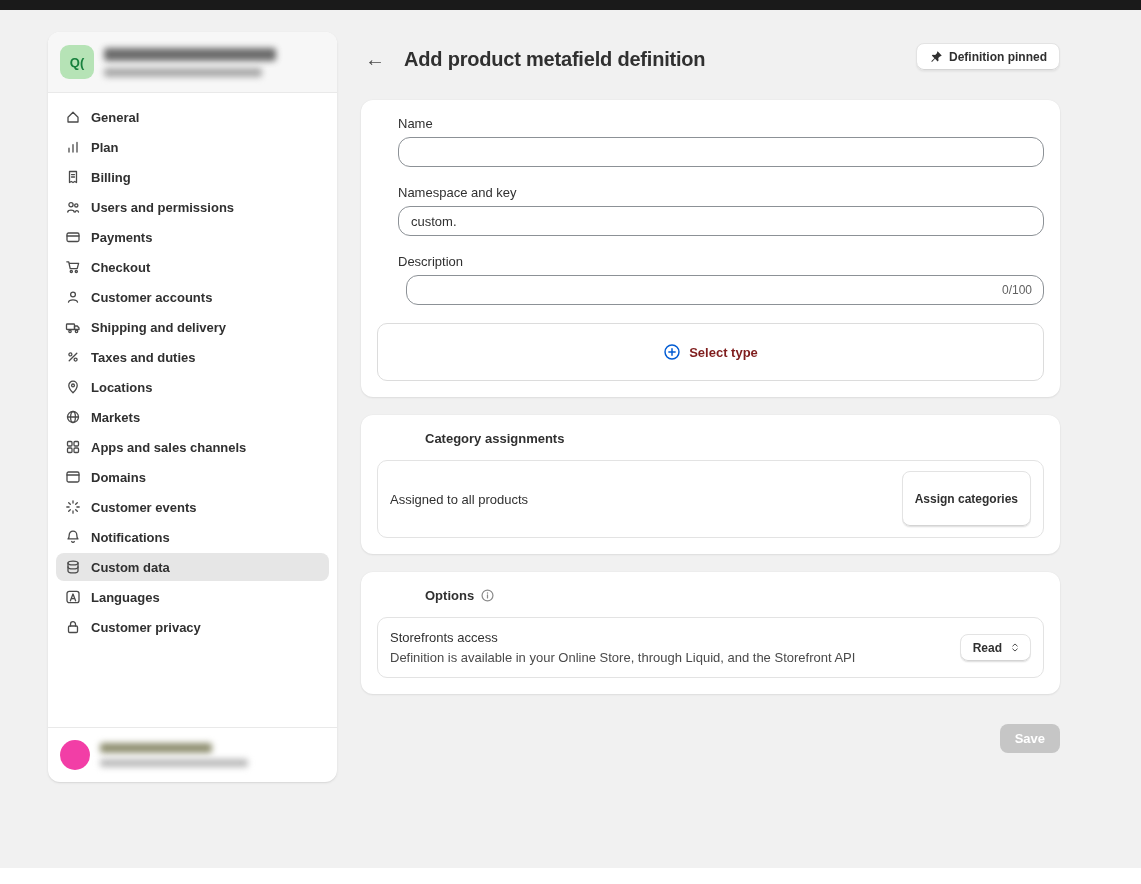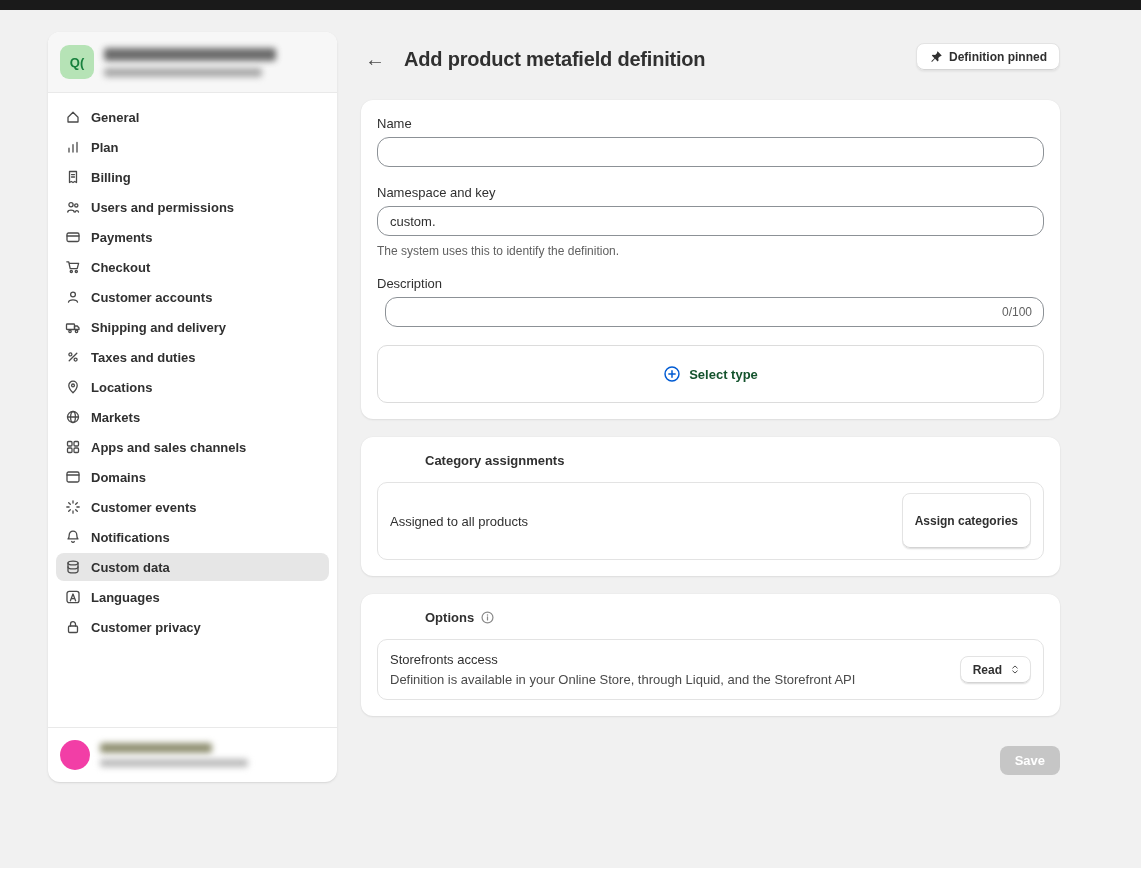--- a/index.html
+++ b/index.html
@@ -67,40 +67,40 @@
     box-shadow: inset 0 -1px 0 #d4d4d4, 0 1px 2px rgba(0,0,0,.05);
     cursor: pointer; font-family: inherit;
   }
   .pin-icon-box { width: 14px; height: 14px; color: #303030; display: flex; }
   .pin-icon-box svg { width: 14px; height: 14px; }
 
   .card {
     background: #fff; border-radius: 12px; padding: 16px; margin-bottom: 18px;
     box-shadow: 0 1px 2px rgba(26,26,26,.08), 0 0 2px rgba(26,26,26,.05);
   }
-  .field { margin-bottom: 18px; }
+  .field { margin-bottom: 18px; margin-left: 21px; }
   .field:last-child { margin-bottom: 0; }
   .field-label { font-size: 13px; color: #303030; margin-bottom: 6px; }
   .text-input {
     width: 100%; height: 30px; border: 1px solid #8c9196; border-radius: 12px;
     padding: 0 12px; font-size: 13px; color: #303030; background: #fff;
     font-family: inherit; outline: none;
   }
   .help-text { font-size: 12px; color: #616161; margin-top: 8px; }
   .desc-wrap { position: relative; padding-left: 8px; }
   .desc-wrap .text-input { padding-right: 54px; }
   .char-count { position: absolute; right: 12px; top: 50%; transform: translateY(-50%); font-size: 12px; color: #616161; }
   .select-type {
     margin-top: 18px; border: 1px solid #dcdcdc; border-radius: 10px; height: 58px;
     display: flex; align-items: center; justify-content: center; gap: 8px;
     cursor: pointer; background: #fff; width: 100%; font-family: inherit;
   }
   .plus-icon-box { width: 18px; height: 18px; color: #005bd3; display: flex; }
   .plus-icon-box svg { width: 18px; height: 18px; }
-  .select-type-label { color: #14532d; font-size: 13px; font-weight: 600; }
+  .select-type-label { color: #7f1d1d; font-size: 13px; font-weight: 600; }
 
   .card-heading { font-size: 13px; font-weight: 700; color: #303030; }
   .heading-row { display: flex; align-items: center; gap: 6px; margin-bottom: 14px; margin-left: 48px; }
   .info-icon-box { width: 15px; height: 15px; color: #8a8a8a; display: flex; }
   .info-icon-box svg { width: 15px; height: 15px; }
   .inner-box {
     border: 1px solid #e3e3e3; border-radius: 10px; padding: 10px 12px;
     display: flex; align-items: center; justify-content: space-between; gap: 45px;
   }
   .inner-text { font-size: 13px; color: #303030; }
@@ -336,21 +336,20 @@
 
     <section class="card">
       <div class="field">
         <div class="field-label">Name</div>
         <input class="text-input" type="text" value="" style="">
       </div>
 
       <div class="field">
         <div class="field-label">Namespace and key</div>
         <input class="text-input" type="text" value="custom." style="">
-        <div class="help-text">The system uses this to identify the definition.</div>
       </div>
 
       <div class="field">
         <div class="field-label">Description</div>
         <div class="desc-wrap">
           <input class="text-input" type="text" value="" style="">
           <span class="char-count">0/100</span>
         </div>
       </div>
 

